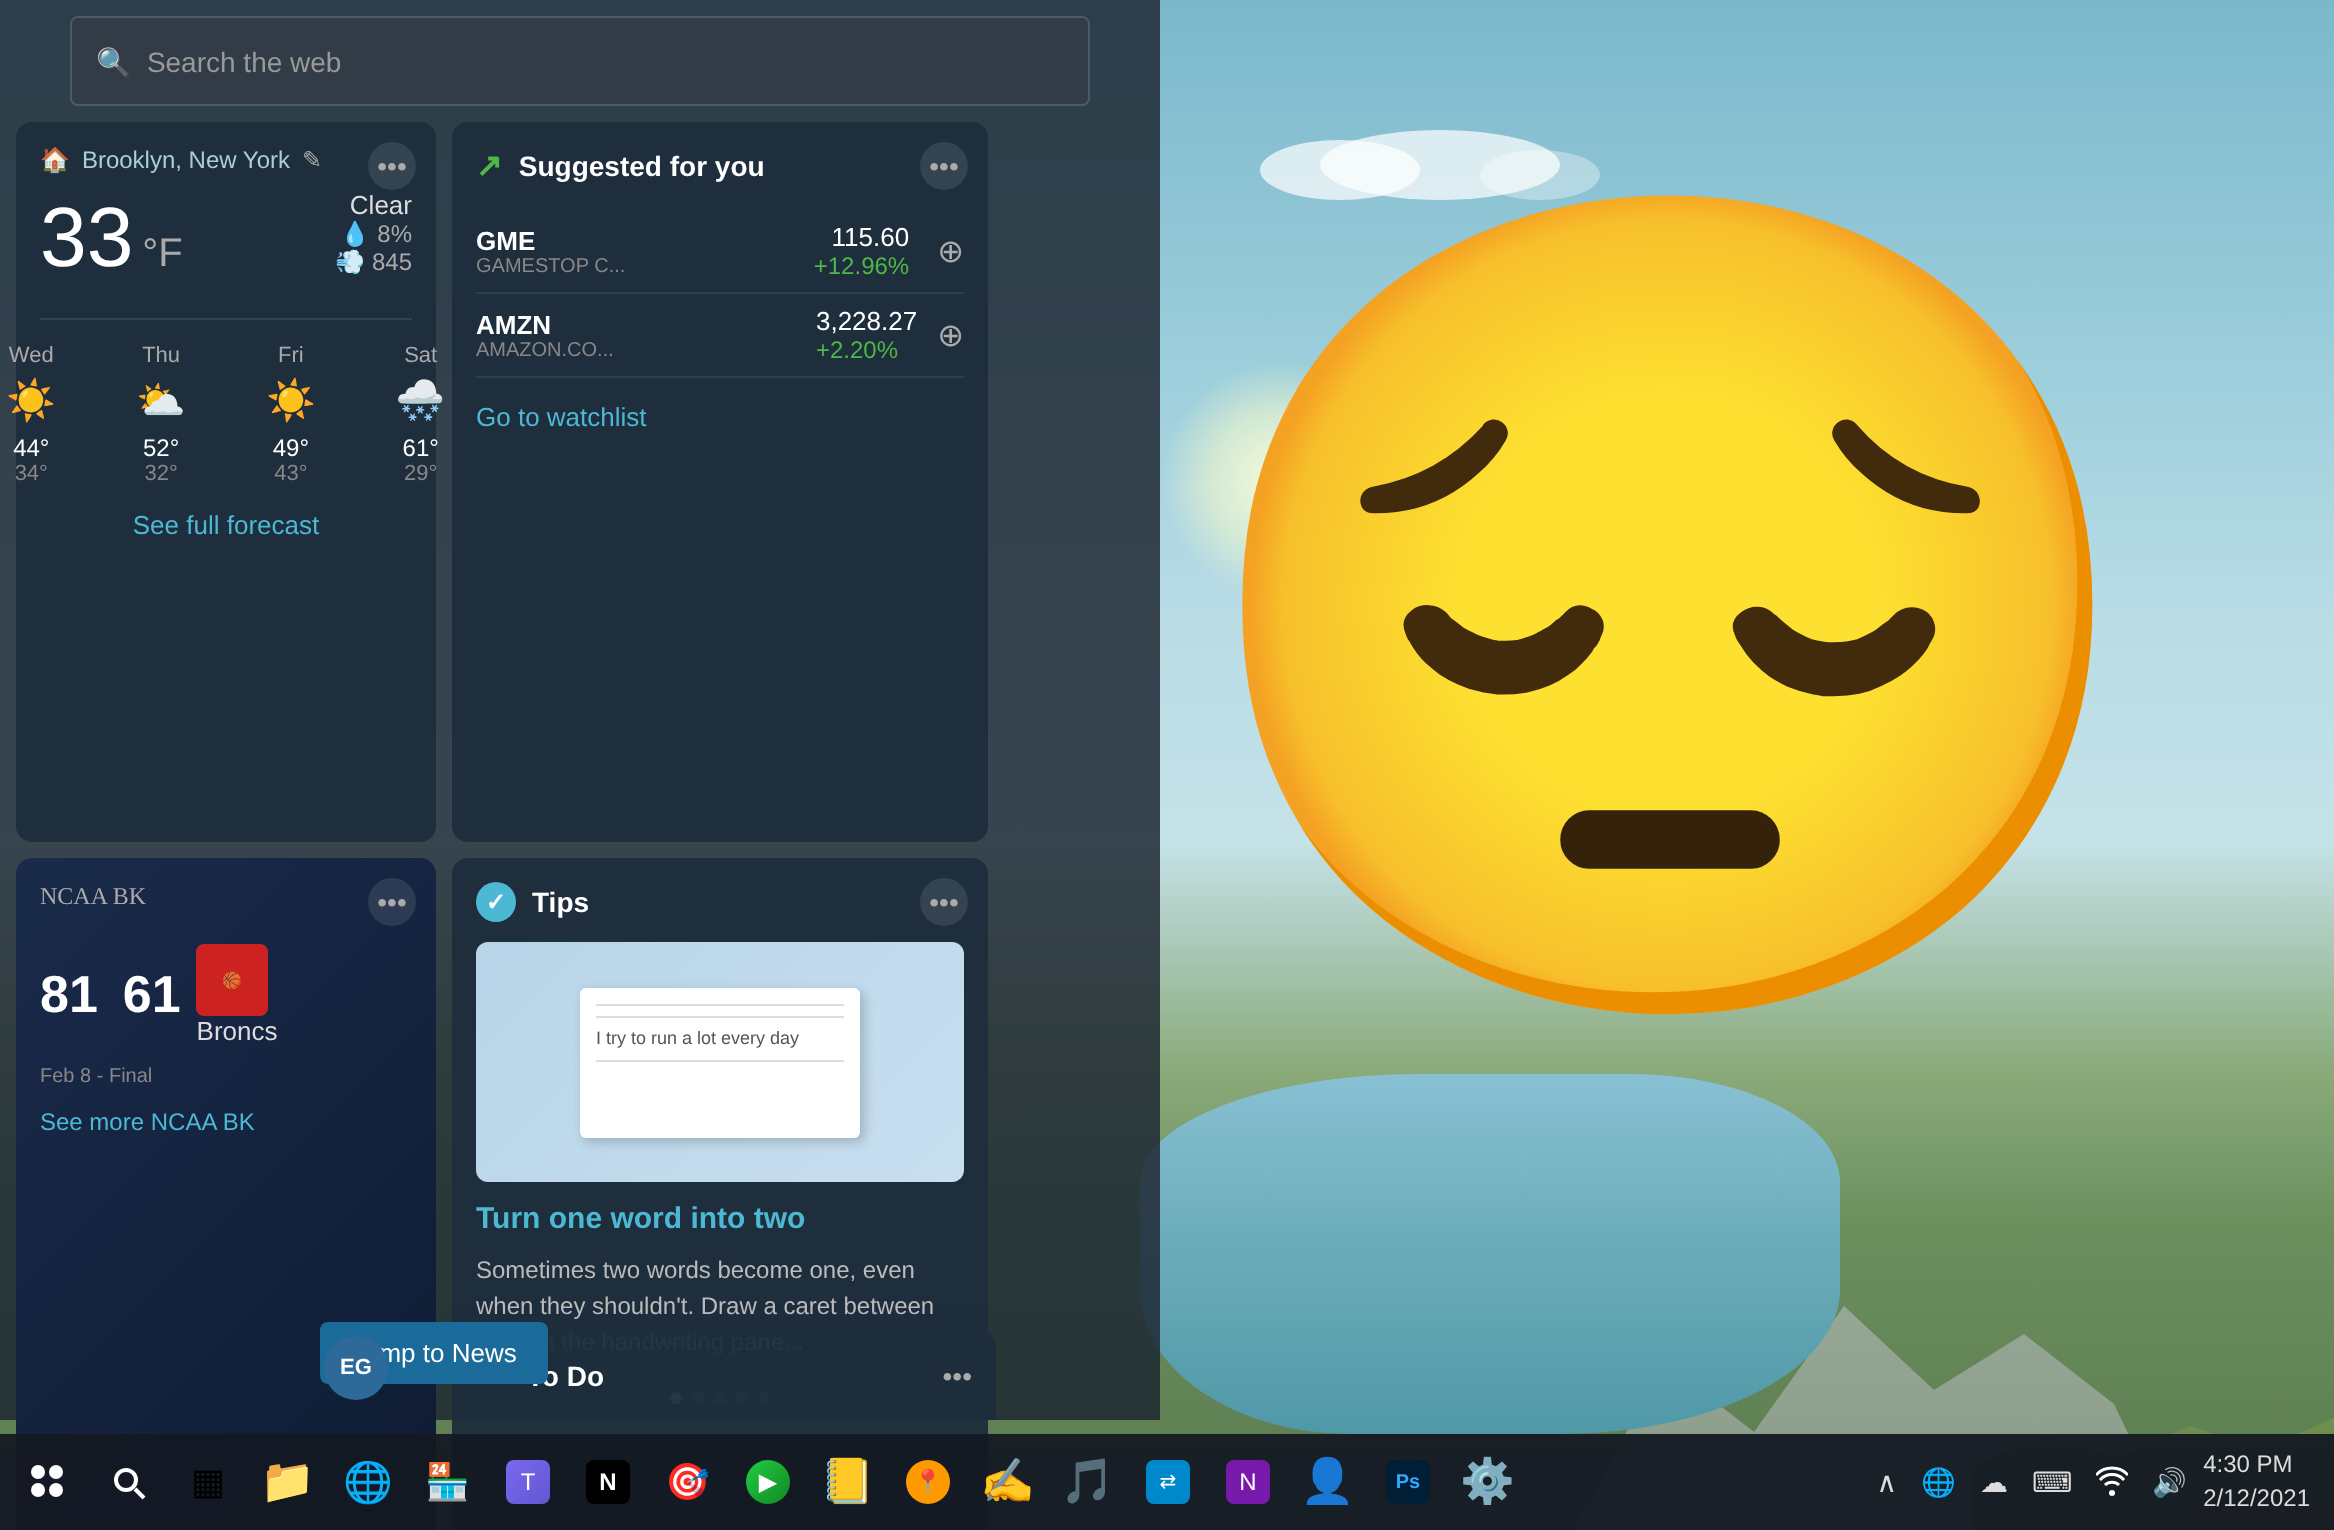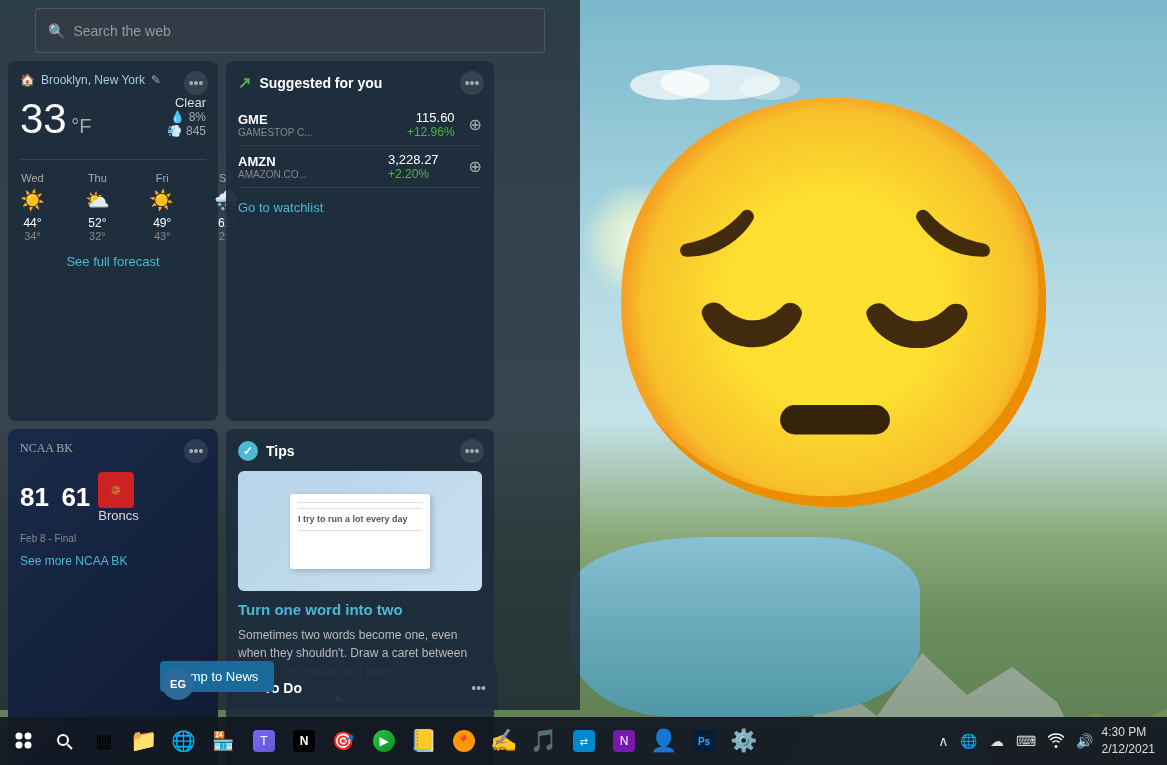--- a/index.html
+++ b/index.html
@@ -138,21 +138,21 @@
       color: #ddd;
     }
 
     .weather-rain {
       font-size: 12px;
       color: #aaa;
     }
 
     .weather-forecast {
       display: flex;
-      justify-content: flex-start;
+      justify-content: center;
       margin-top: 16px;
       border-top: 1px solid rgba(255,255,255,0.1);
       padding-top: 12px;
       gap: 40px;
     }
 
     .forecast-day {
       text-align: center;
       font-size: 11px;
       color: #aaa;
@@ -277,21 +277,20 @@
       width: 100%;
       height: 120px;
       background: linear-gradient(135deg, #b8d4e8 0%, #c8dff0 100%);
       border-radius: 6px;
       margin-bottom: 10px;
       display: flex;
       align-items: center;
       justify-content: center;
       position: relative;
       overflow: hidden;
-      font-weight: bold;
     }
 
     .tips-notepad {
       background: white;
       width: 140px;
       height: 75px;
       border-radius: 3px;
       padding: 8px;
       box-shadow: 2px 2px 6px rgba(0,0,0,0.2);
     }
@@ -669,21 +668,21 @@
           </div>
           <span class="stock-add">⊕</span>
         </div>
       </div>
 
       <div class="stock-row">
         <div>
           <div class="stock-ticker">AMZN</div>
           <div class="stock-name">AMAZON.CO...</div>
         </div>
-        <div style="display:flex;align-items:center;gap:22px;">
+        <div style="display:flex;align-items:center;gap:2px;">
           <div>
             <div class="stock-price">3,228.27</div>
             <div class="stock-change-pos">+2.20%</div>
           </div>
           <span class="stock-add">⊕</span>
         </div>
       </div>
 
       <div class="go-watchlist">Go to watchlist</div>
     </div>

